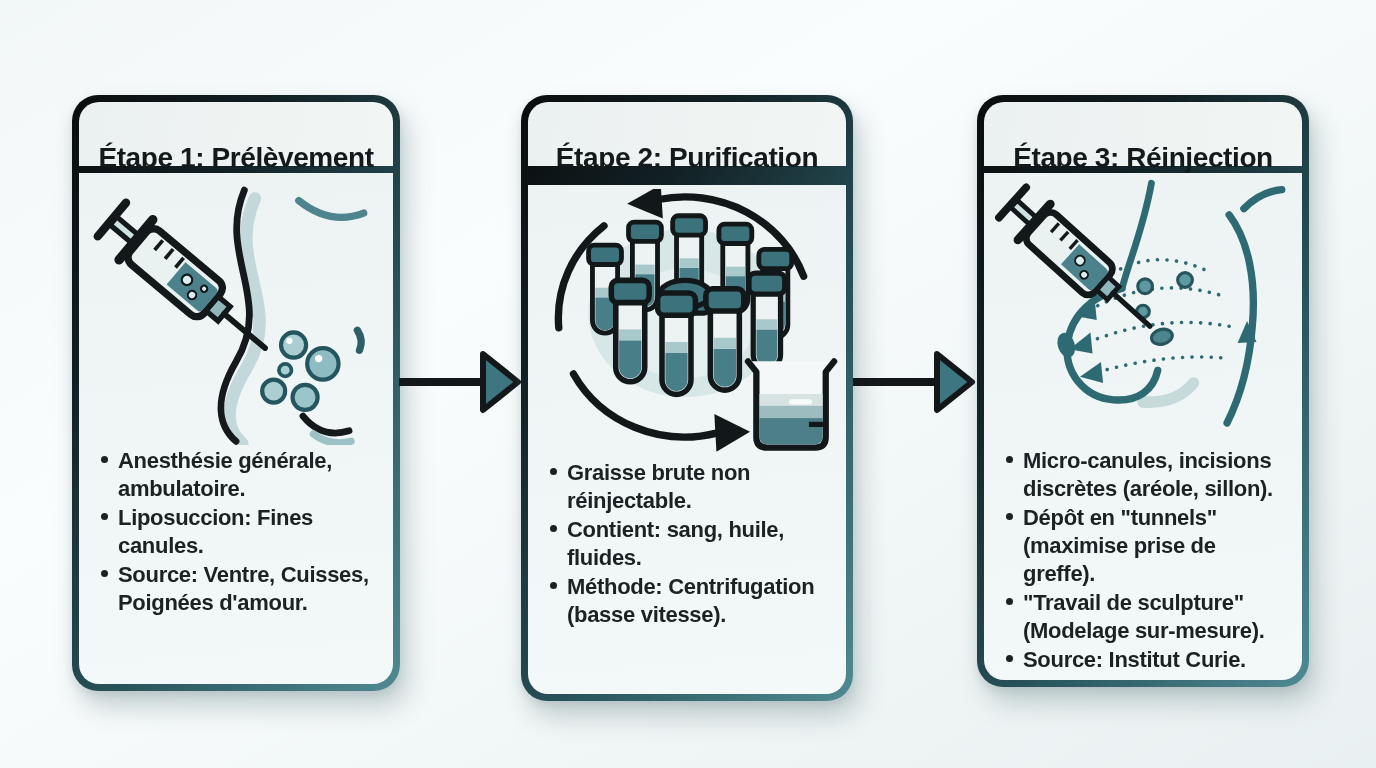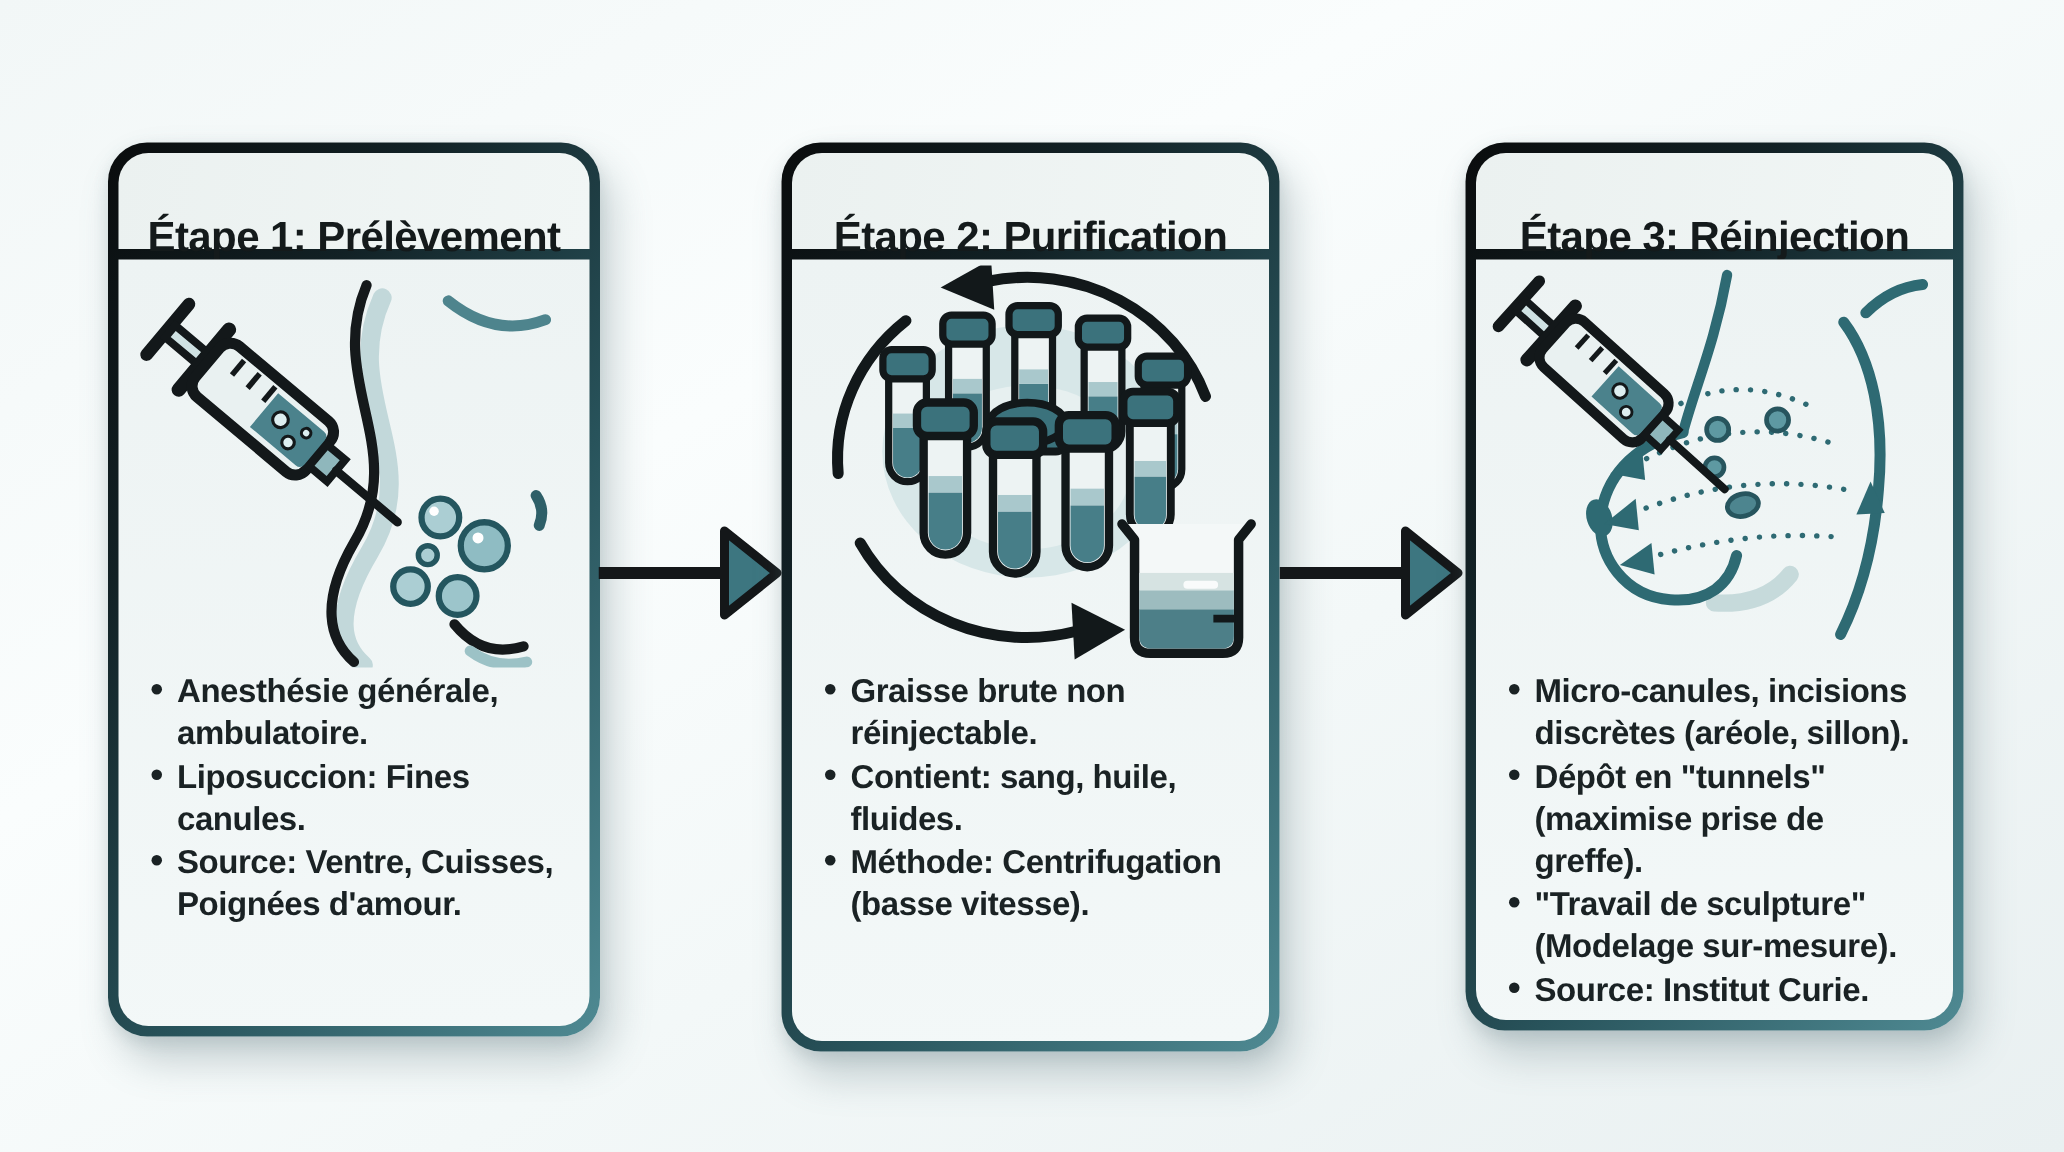--- a/index.html
+++ b/index.html
@@ -13,21 +13,21 @@
   .step-card{
     position:absolute;
     border-radius:26px;
     padding:7px;
     background:linear-gradient(125deg,#0a0c0d 0%,#122125 28%,#28535b 62%,#4f8a93 100%);
     box-shadow:8px 16px 26px rgba(96,121,126,.32), 0 4px 10px rgba(96,121,126,.16);
     display:flex;flex-direction:column;
     box-sizing:border-box;
   }
   .card-1{left:72px;top:95px;width:328px;height:596px;}
-  .card-2{left:521px;top:95px;width:332px;height:606px;}
+  .card-2{left:521px;top:95px;width:332px;height:606px;gap:12px;}
   .card-3{left:977px;top:95px;width:332px;height:592px;}
   .card-header{
     height:64px;flex:0 0 64px;
     background:linear-gradient(100deg,#ebf1f0,#f1f6f5);
     border-radius:20px 20px 0 0;
     display:flex;align-items:center;justify-content:center;
     margin-bottom:7px;
   }
   .card-title{
     font-size:28px;font-weight:bold;color:#141a1b;letter-spacing:-.4px;margin-top:48px;

